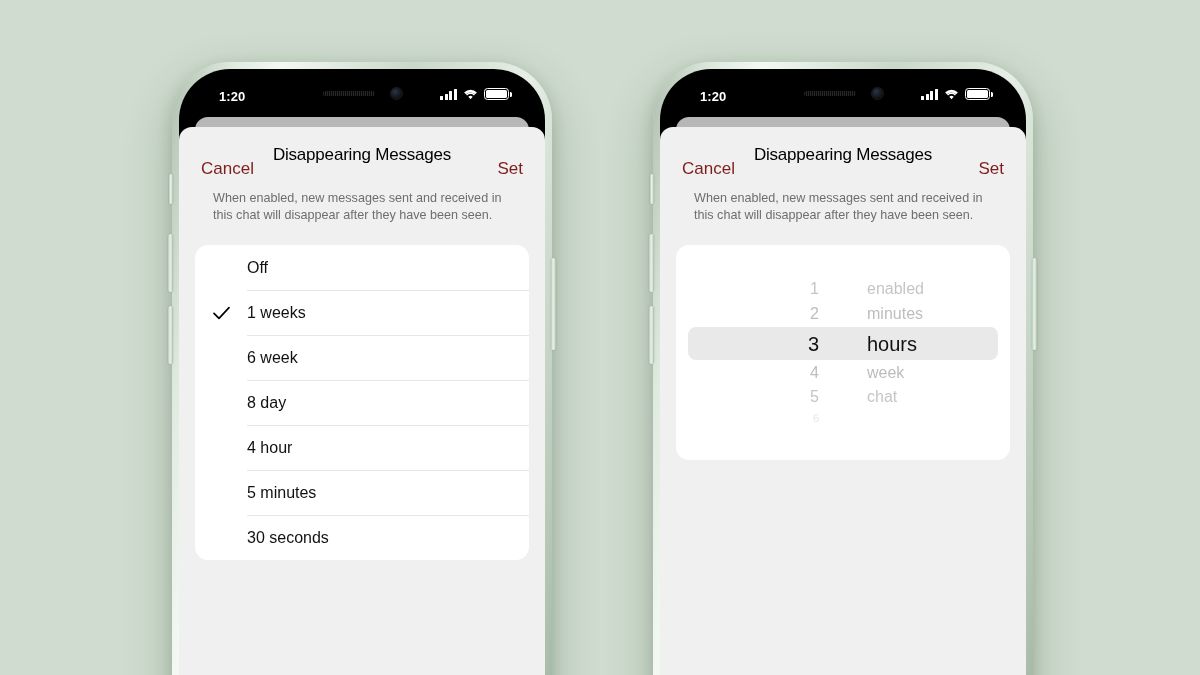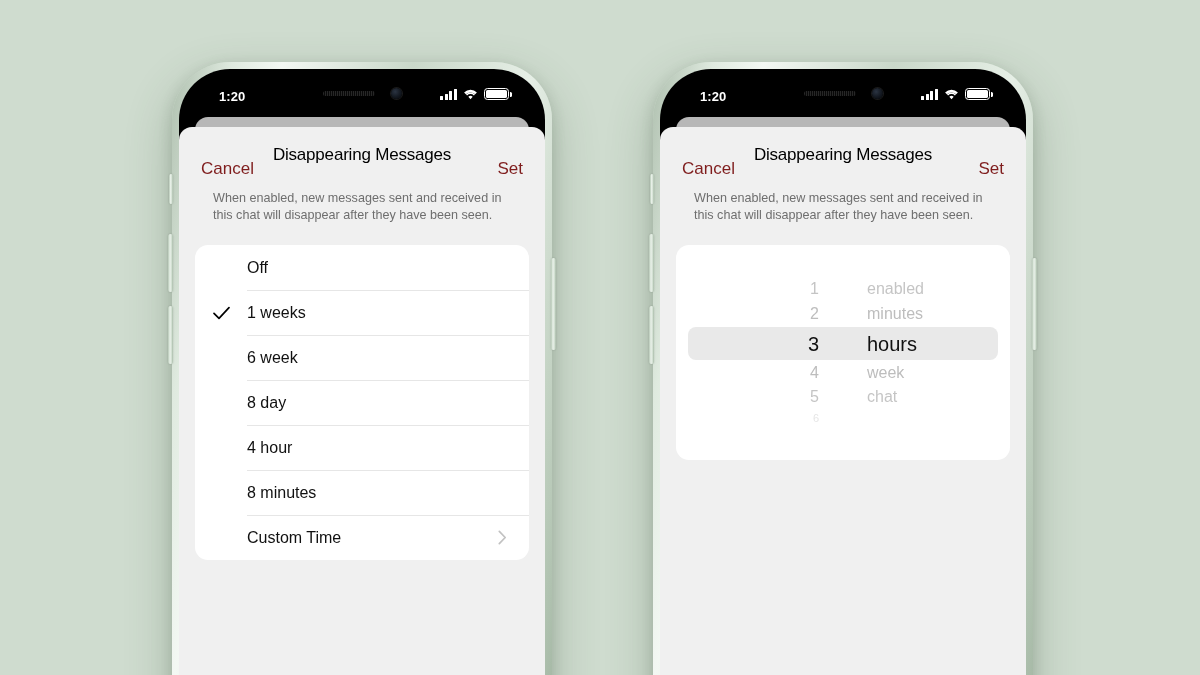--- a/index.html
+++ b/index.html
@@ -343,31 +343,26 @@
               <div class="opt-label">8 day</div>
             </div>
             <div class="opt-row">
               <div class="opt-sep"></div>
               <div class="opt-check"></div>
               <div class="opt-label">4 hour</div>
             </div>
             <div class="opt-row">
               <div class="opt-sep"></div>
               <div class="opt-check"></div>
-              <div class="opt-label">8 minutes</div>
-            </div>
-            <div class="opt-row">
-              <div class="opt-sep"></div>
-              <div class="opt-check"></div>
-              <div class="opt-label">Custom Time</div>
-              <div class="opt-chevron">
-                <svg width="9" height="15" viewBox="0 0 9 15">
-                  <path d="M1.3 1.3 7.2 7.5 1.3 13.7" fill="none" stroke="currentColor" stroke-width="1.7" stroke-linecap="round" stroke-linejoin="round"></path>
-                </svg>
-              </div>
+              <div class="opt-label">5 minutes</div>
+            </div>
+            <div class="opt-row">
+              <div class="opt-sep"></div>
+              <div class="opt-check"></div>
+              <div class="opt-label">30 seconds</div>
             </div>
           </div>
       </div>
     </div>
   </div>
 
   <div class="phone phone-right">
     <div class="btn-side btn-mute"></div>
     <div class="btn-side btn-volup"></div>
     <div class="btn-side btn-voldn"></div>

